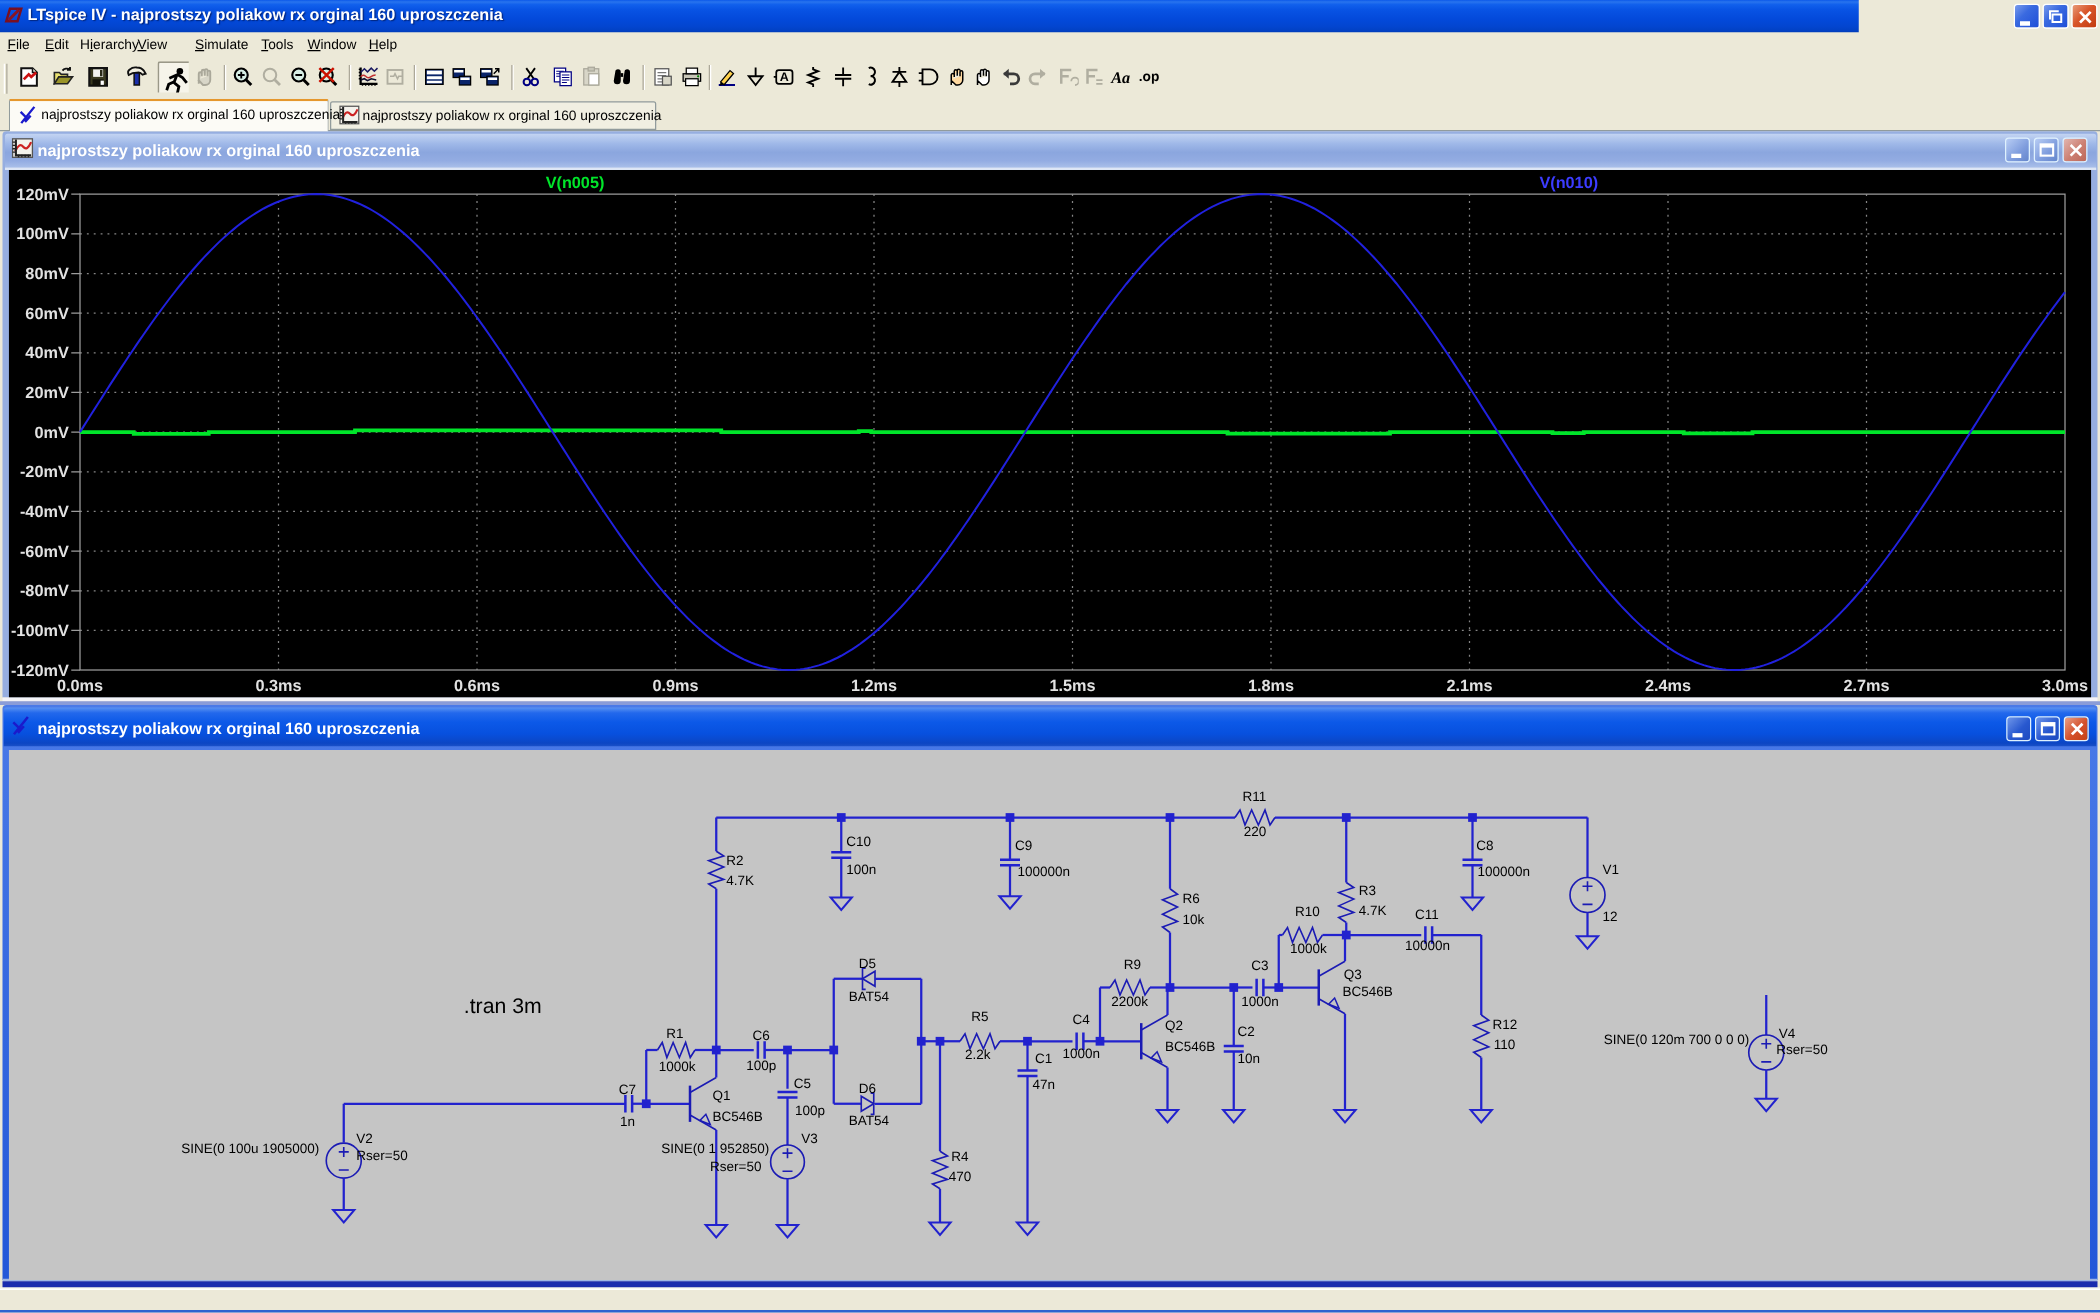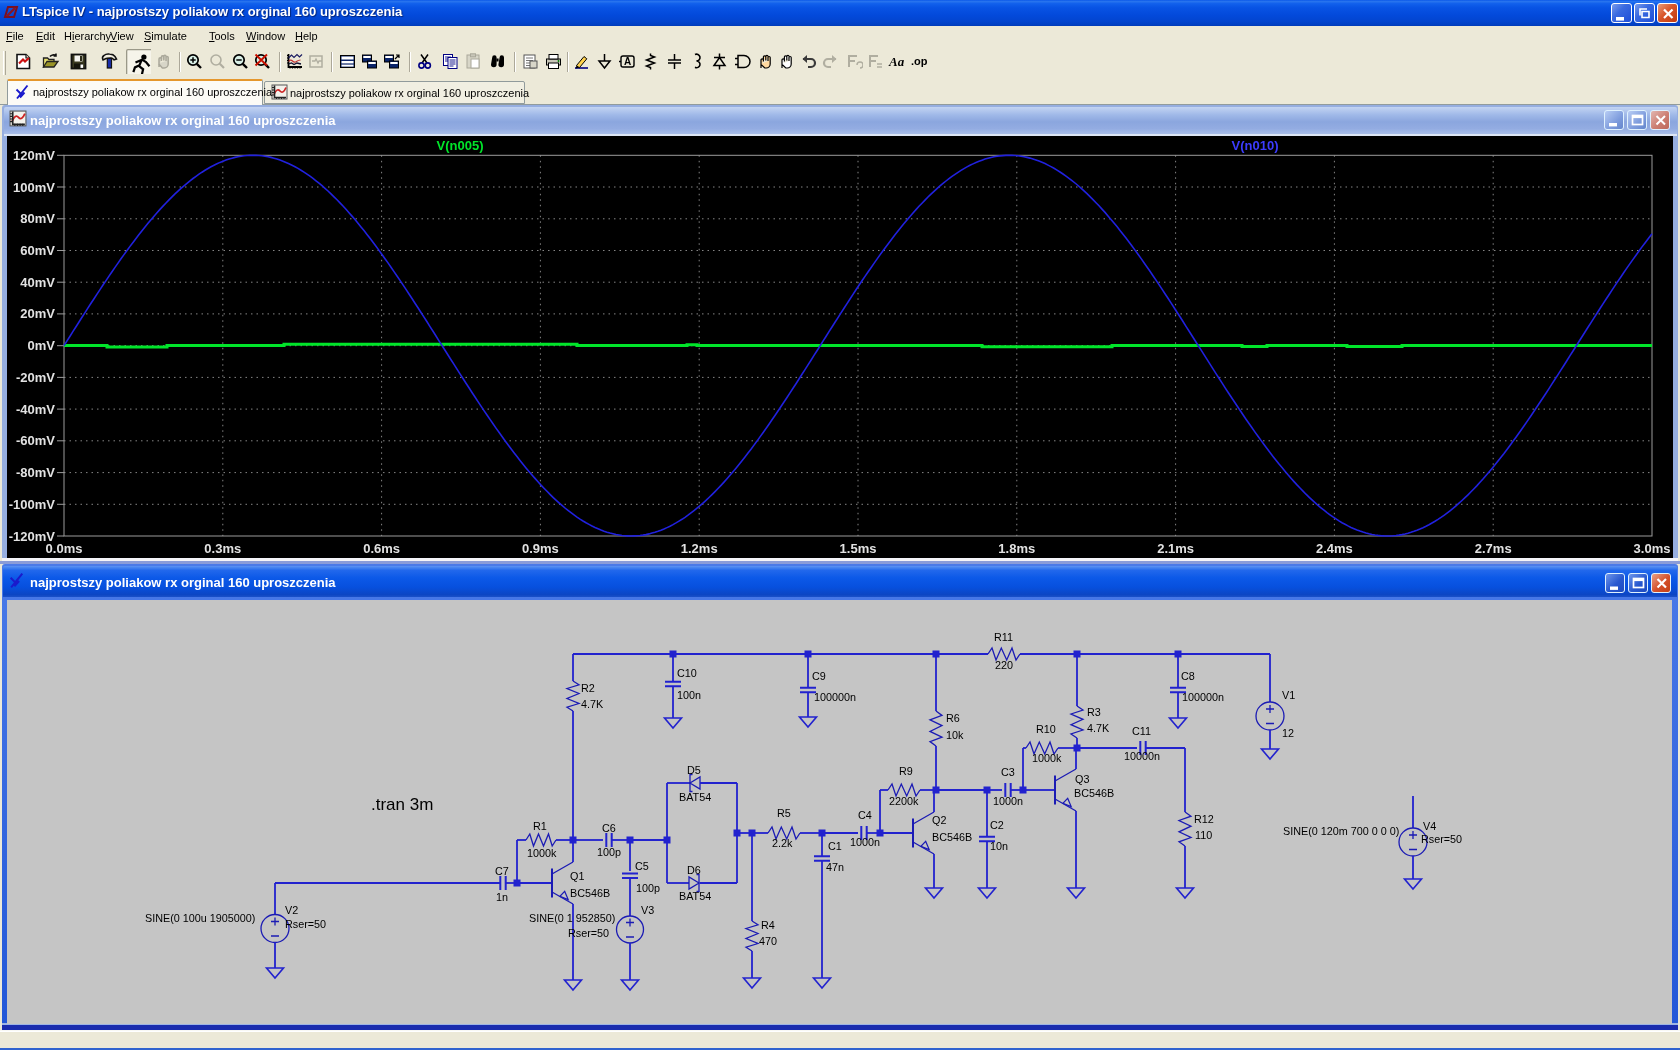--- a/index.html
+++ b/index.html
@@ -1,16 +1,16 @@
 <!DOCTYPE html>
 <html><head><meta charset="utf-8"><style>
 *{margin:0;padding:0;box-sizing:border-box}
 html,body{width:1680px;height:1050px;overflow:hidden;font-family:"Liberation Sans",sans-serif;background:#ece9d8}
 .abs{position:absolute}
-#titlebar{position:absolute;left:0;top:0;width:1680px;height:26px;background:linear-gradient(180deg,#0c59e9 0%,#2874ee 6%,#1160ec 14%,#0853e4 30%,#0349da 60%,#0345cf 82%,#0241c4 94%,#013bb8 100%)}
+#titlebar{position:absolute;left:0;top:0;width:1487px;height:26px;background:linear-gradient(180deg,#0c59e9 0%,#2874ee 6%,#1160ec 14%,#0853e4 30%,#0349da 60%,#0345cf 82%,#0241c4 94%,#013bb8 100%)}
 #titlebar .t{position:absolute;left:22px;top:4px;color:#fff;font-size:13px;font-weight:bold;text-shadow:1px 1px 1px #02247a}
 .wbtn{position:absolute;top:3px;width:21px;height:20px;border-radius:3px;border:1px solid #fff}
 .wbmin,.wbmax{background:linear-gradient(135deg,#7a9cec 0%,#3a6ae0 40%,#1e4ed8 100%)}
 .wbx{background:linear-gradient(135deg,#e89b77 0%,#d8562a 45%,#c23a0f 100%)}
 #menubar{position:absolute;left:0;top:26px;width:1656px;height:20px;background:#ece9d8}
 .mi{position:absolute;top:4px;font-size:11px;color:#000}
 #toolbar{position:absolute;left:0;top:46px;width:1680px;height:32px;background:#ece9d8}
 .grip{position:absolute;left:3px;top:51px;width:3px;height:24px;border-left:1px solid #fff;border-right:1px solid #aca899}
 .tbi{position:absolute}
 .tsep{position:absolute;top:52px;width:2px;height:20px;border-left:1px solid #aca899;border-right:1px solid #fff}
@@ -42,21 +42,21 @@
       </svg></div>
  <div class="wbtn wbx" style="left:1657px"><svg width="21" height="20">
         <path d="M6,5.5 L14.5,14 M14.5,5.5 L6,14" stroke="#fff" stroke-width="2.2"></path>
       </svg></div>
 </div>
 <div id="menubar">
     <span class="mi" style="left:6px"><u>F</u>ile</span>
     <span class="mi" style="left:36px"><u>E</u>dit</span>
     <span class="mi" style="left:64px">H<u>i</u>erarchy</span>
     <span class="mi" style="left:110px"><u>V</u>iew</span>
-    <span class="mi" style="left:144px"><u>S</u>imulate</span>
+    <span class="mi" style="left:156px"><u>S</u>imulate</span>
     <span class="mi" style="left:209px"><u>T</u>ools</span>
     <span class="mi" style="left:246px"><u>W</u>indow</span>
     <span class="mi" style="left:295px"><u>H</u>elp</span>
   </div>
 <div id="toolbar"></div>
 <div class="grip"></div>
 <div class="tsep" style="left:179px"></div>
 <div class="tsep" style="left:279px"></div>
 <div class="tsep" style="left:331px"></div>
 <div class="tsep" style="left:409px"></div>

